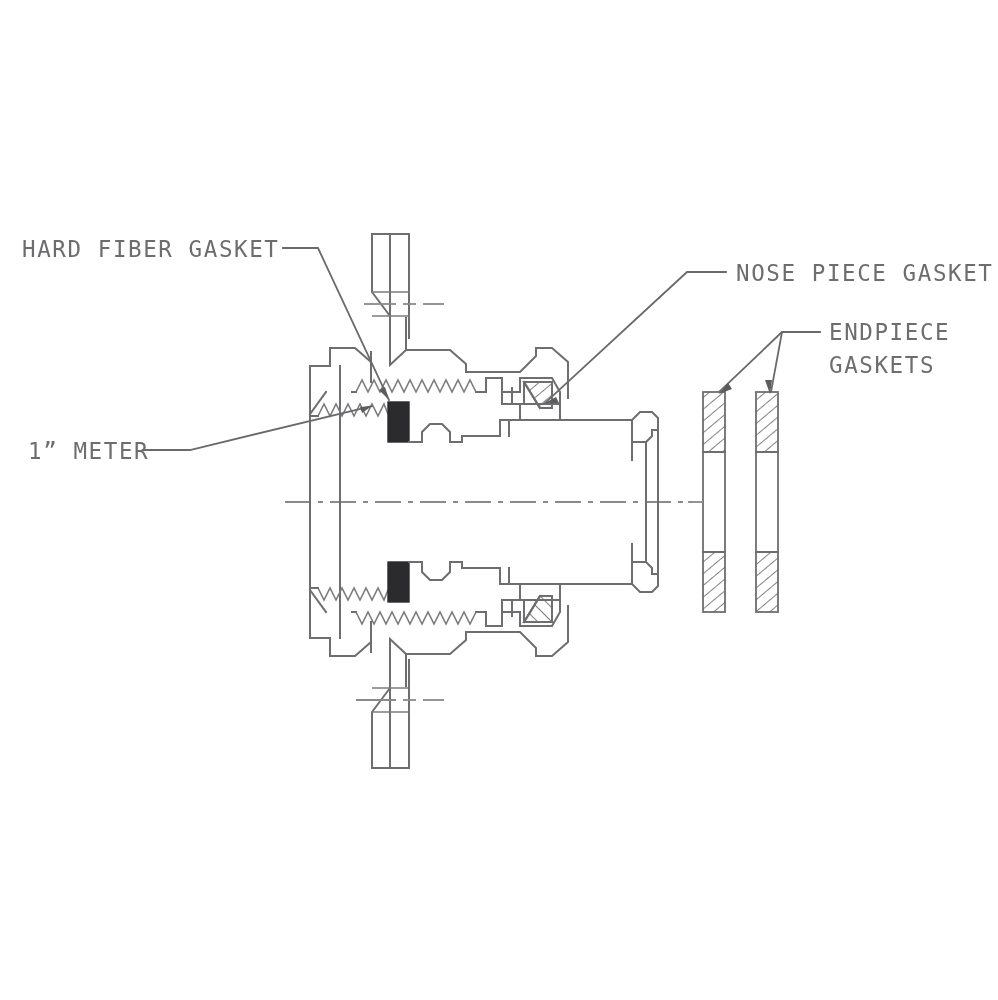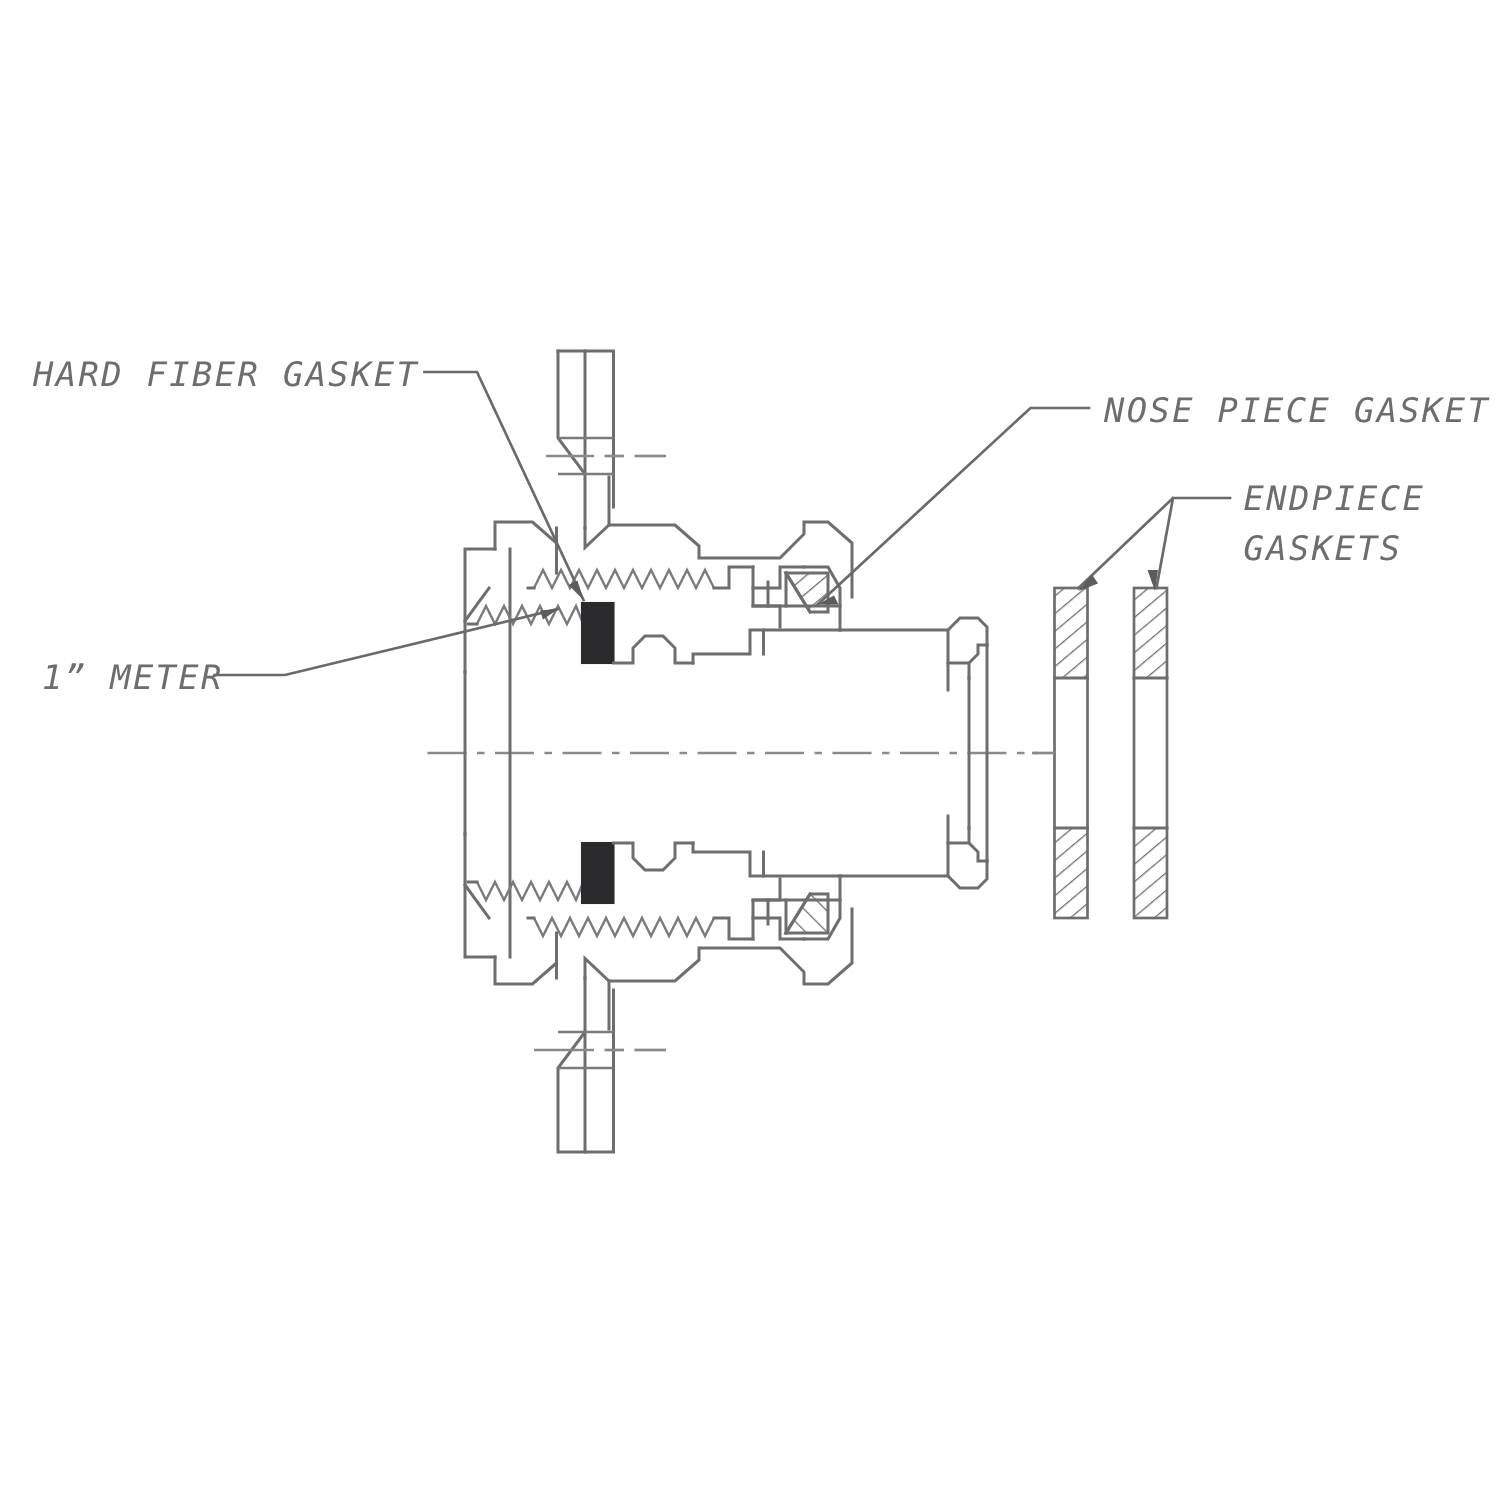--- a/index.html
+++ b/index.html
@@ -11,21 +11,20 @@
     width: 998px;
     height: 1000px;
     font-family: "DejaVu Sans Mono", monospace;
     overflow: hidden;
   }
   #drawing-root {
     position: relative;
     width: 998px;
     height: 1000px;
     background: #ffffff;
-    font-style: italic;
   }
   svg#assembly-svg {
     display: block;
     width: 998px;
     height: 1000px;
   }
   .dwg-line {
     fill: none;
     stroke: #6e6e70;
     stroke-width: 2;

